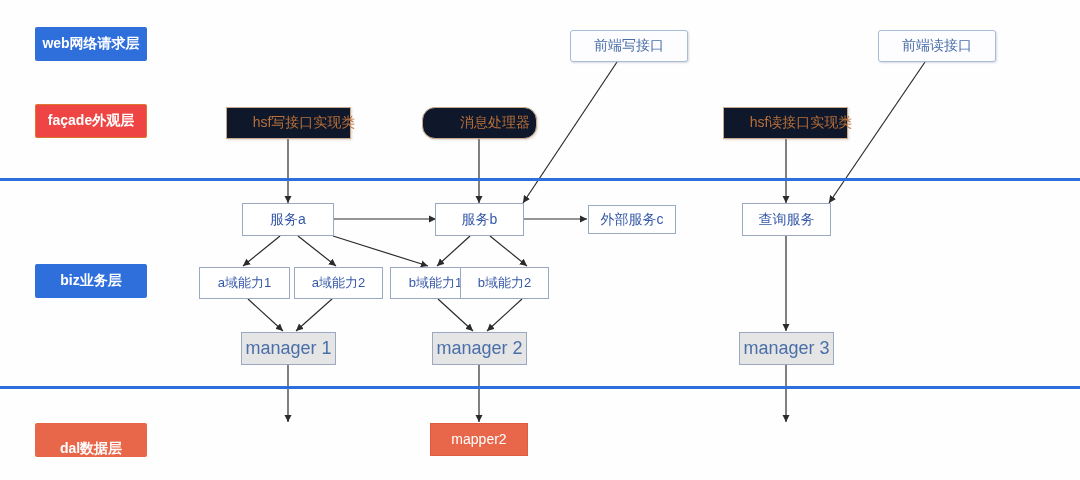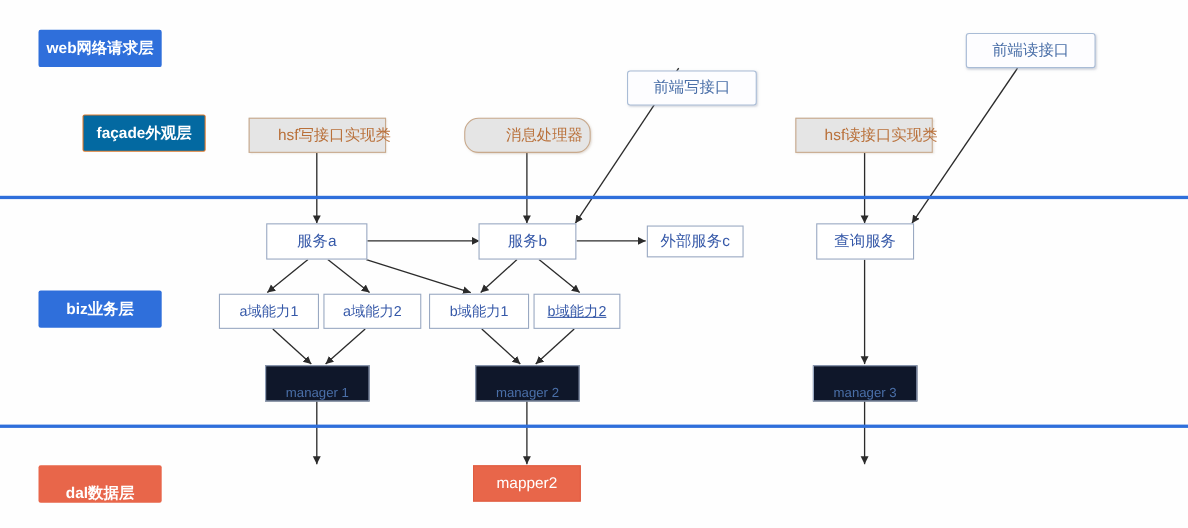--- a/index.html
+++ b/index.html
@@ -42,55 +42,54 @@
     white-space: nowrap;
   }
   
   .layer-chip {
     font-size: 14px;
     font-weight: 600;
     color: #ffffff;
     border-radius: 1px;
   }
   .chip-blue   { background: #2f6fdb; box-shadow: 0 0 0 1px #2f6fdb; }
-  .chip-orange { background: #0369a1; box-shadow: 0 0 0 1px #d9782d; margin-left: 40px; }
+  .chip-orange { background: #ef4444; box-shadow: 0 0 0 1px #d9782d; }
   .chip-salmon { background: #e8664a; box-shadow: 0 0 0 1px #e8664a; align-items: flex-end; }
 
   
   .box-iface {
     border: 1px solid #a9bcd6;
     background: #fdfdff;
     color: #4a6fa8;
     font-size: 14px;
     border-radius: 3px;
     box-shadow: 1px 1px 2px rgba(140,150,170,0.35);
   }
   
   .box-facade {
     border: 1px solid #c8a98c;
-    background: #e5e5e5;
+    background: #0f172a;
     color: #b9703a;
     font-size: 14px;
     box-shadow: 1px 1px 2px rgba(170,150,130,0.35);
     padding-left: 31px;
   }
   
   .box-biz {
     border: 1px solid #9aa9c2;
     background: #ffffff;
     color: #3558a8;
     font-size: 14px;
   }
   .box-biz-sm { font-size: 13px; }
   .box-manager {
     border: 1px solid #9aa9c2;
-    background: #0f172a;
+    background: #e5e5e5;
     color: #4a6fa8;
-    font-size: 12px;
-    align-items: flex-end;
+    font-size: 18px;
   }
   
   .box-mapper {
     background: #e8664a;
     color: #ffffff;
     font-size: 14px;
     border: 1px solid #e05c40;
   }
 </style>
 </head>
@@ -145,21 +144,21 @@
   <div class="node layer-chip chip-orange" style="left:36px; top:105px; width:110px; height:32px;">
     <span>façade外观层</span>
   </div>
   <div class="node layer-chip chip-blue" style="left:36px; top:265px; width:110px; height:32px;">
     <span>biz业务层</span>
   </div>
   <div class="node layer-chip chip-salmon" style="left:36px; top:424px; width:110px; height:32px;">
     <span>dal数据层</span>
   </div>
 
-  <div class="node box-iface" style="left:570px; top:30px; width:118px; height:32px;margin-top:34px;">
+  <div class="node box-iface" style="left:570px; top:30px; width:118px; height:32px;">
     <span>前端写接口</span>
   </div>
   <div class="node box-iface" style="left:878px; top:30px; width:118px; height:32px;">
     <span>前端读接口</span>
   </div>
 
   <div class="node box-facade" style="left:226px; top:107px; width:125px; height:32px;">
     <span>hsf写接口实现类</span>
   </div>
   <div class="node box-facade" style="left:422px; top:107px; width:115px; height:32px;border-radius:13px;">
@@ -184,21 +183,21 @@
 
   <div class="node box-biz box-biz-sm" style="left:199px; top:267px; width:91px; height:32px;">
     <span>a域能力1</span>
   </div>
   <div class="node box-biz box-biz-sm" style="left:294px; top:267px; width:89px; height:32px;">
     <span>a域能力2</span>
   </div>
   <div class="node box-biz box-biz-sm" style="left:390px; top:267px; width:91px; height:32px;">
     <span>b域能力1</span>
   </div>
-  <div class="node box-biz box-biz-sm" style="left:485px; top:267px; width:79px; height:32px;text-decoration:underline;">
+  <div class="node box-biz box-biz-sm" style="left:460px; top:267px; width:89px; height:32px;">
     <span>b域能力2</span>
   </div>
 
   <div class="node box-manager" style="left:241px; top:332px; width:95px; height:33px;">
     <span>manager 1</span>
   </div>
   <div class="node box-manager" style="left:432px; top:332px; width:95px; height:33px;">
     <span>manager 2</span>
   </div>
   <div class="node box-manager" style="left:739px; top:332px; width:95px; height:33px;">

